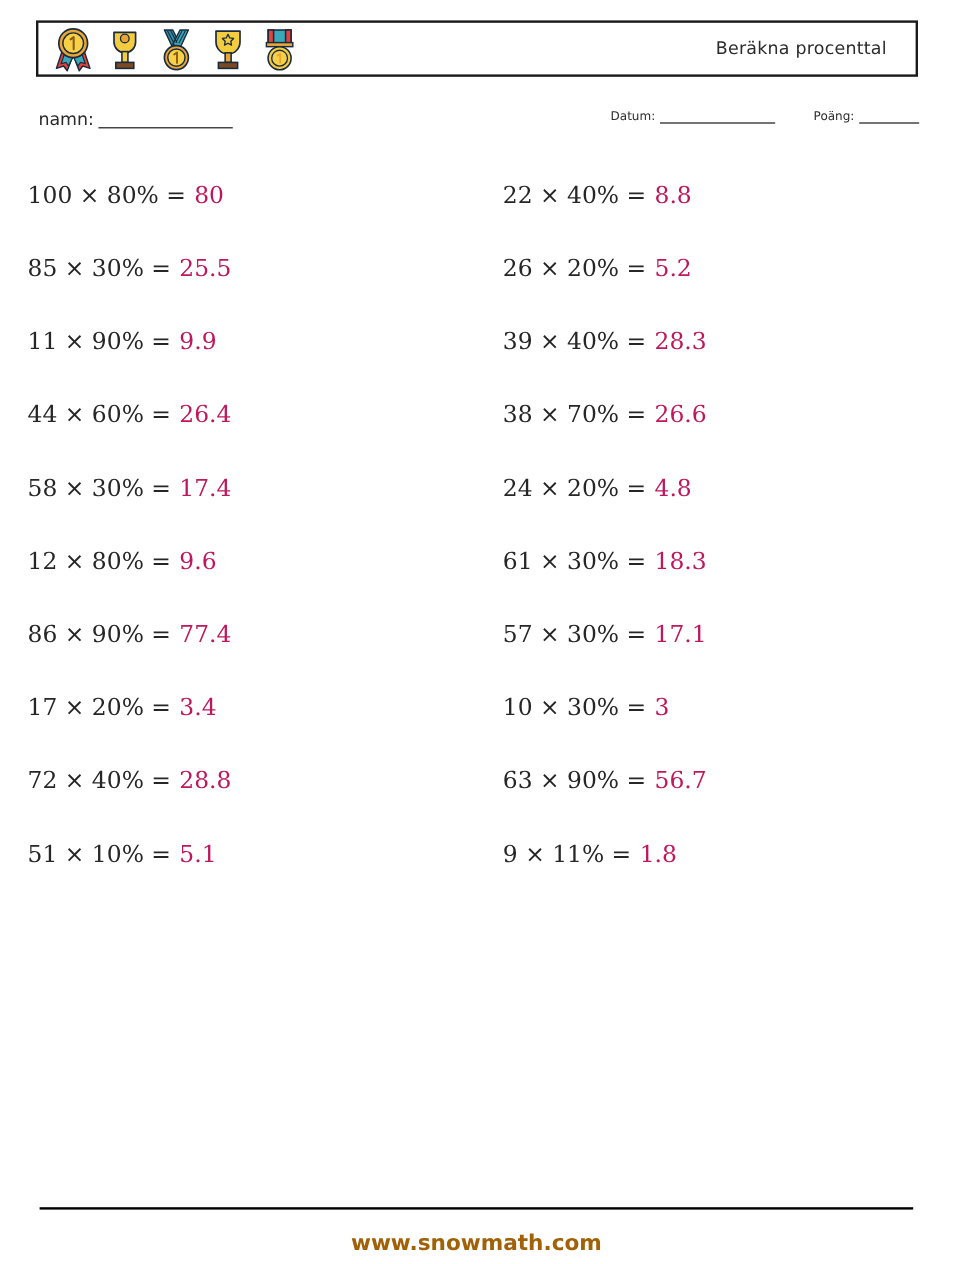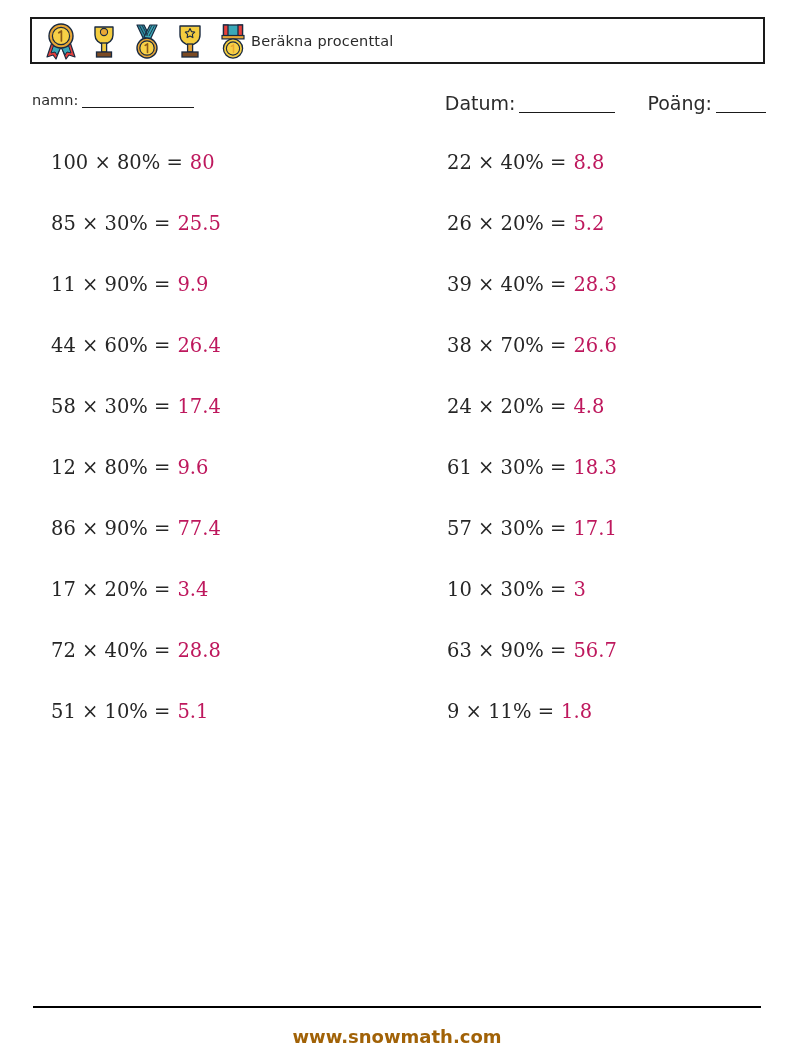--- a/index.html
+++ b/index.html
@@ -34,26 +34,26 @@
     padding-left: 11px;
     flex: 0 0 auto;
   }
   .award-icon {
     display: block;
     width: 36px;
     height: 38px;
   }
   .header-title {
     flex: 1 1 auto;
-    text-align: left;
+    text-align: right;
     font-family: "DejaVu Sans", sans-serif;
     font-size: 14.5px;
     color: #2b2b2b;
     letter-spacing: 0.2px;
-    padding-right: 36px;
+    padding-right: 24px;
   }
 
   
   .info-row {
     position: absolute;
     left: 0;
     top: 92px;
     width: 794px;
     height: 24px;
   }
@@ -63,21 +63,21 @@
     top: 0;
     font-size: 14.5px;
     color: #2b2b2b;
     white-space: nowrap;
     text-align: right;
   }
   .info-right {
     position: absolute;
     right: 28px;
     top: 0;
-    font-size: 19px;
+    font-size: 10px;
     color: #2b2b2b;
     white-space: nowrap;
   }
   .rule-sm {
     display: inline-block;
     border-bottom: 1.6px solid #1a1a1a;
     vertical-align: -3px;
   }
   .rule-name  { width: 112px; margin-left: 4px; }
   .rule-date  { width: 96px;  margin-left: 4px; }
@@ -93,21 +93,21 @@
   }
   .columns {
     display: flex;
     width: 794px;
   }
   .col {
     width: 347px;
     display: flex;
     flex-direction: column;
   }
-  .col-left  { padding-left: 51px; }
+  .col-left  { padding-left: 23px; }
   .col-right { padding-left: 49px; justify-content: center; }
 
   .problem {
     height: 61px;
     display: flex;
     align-items: center;
     font-family: "DejaVu Serif", serif;
     font-size: 19.5px;
     color: #262626;
     white-space: nowrap;

